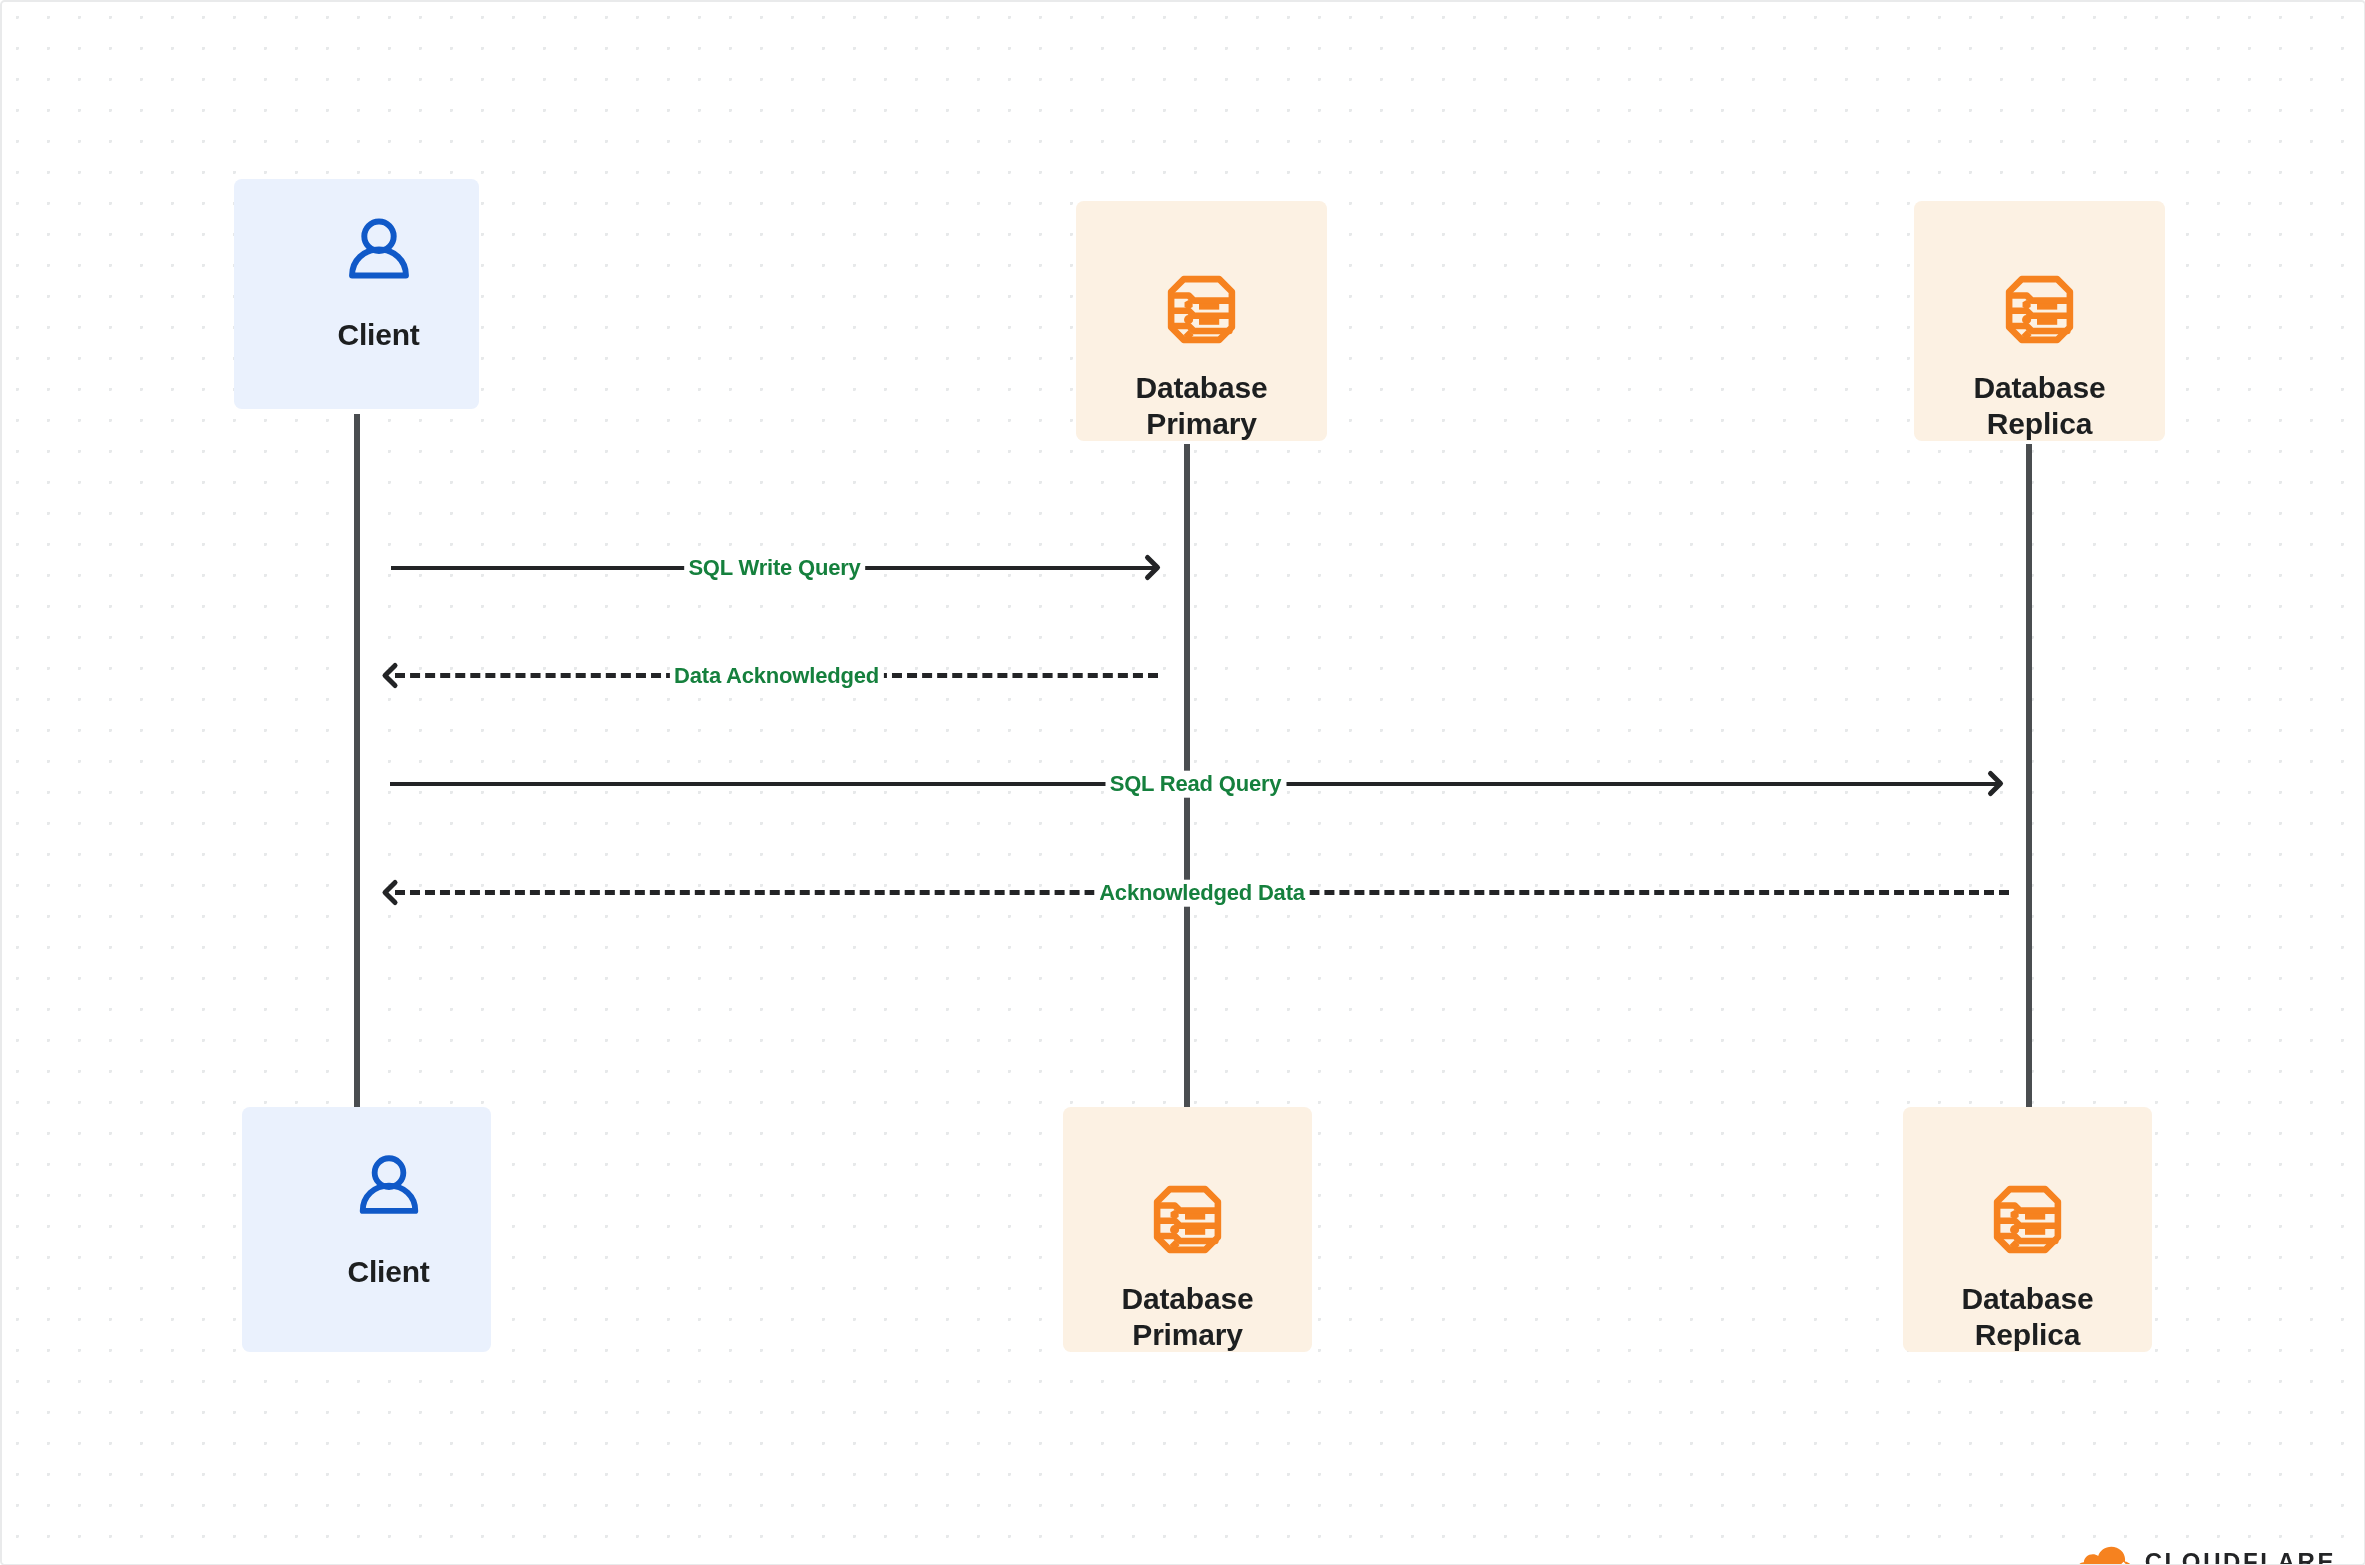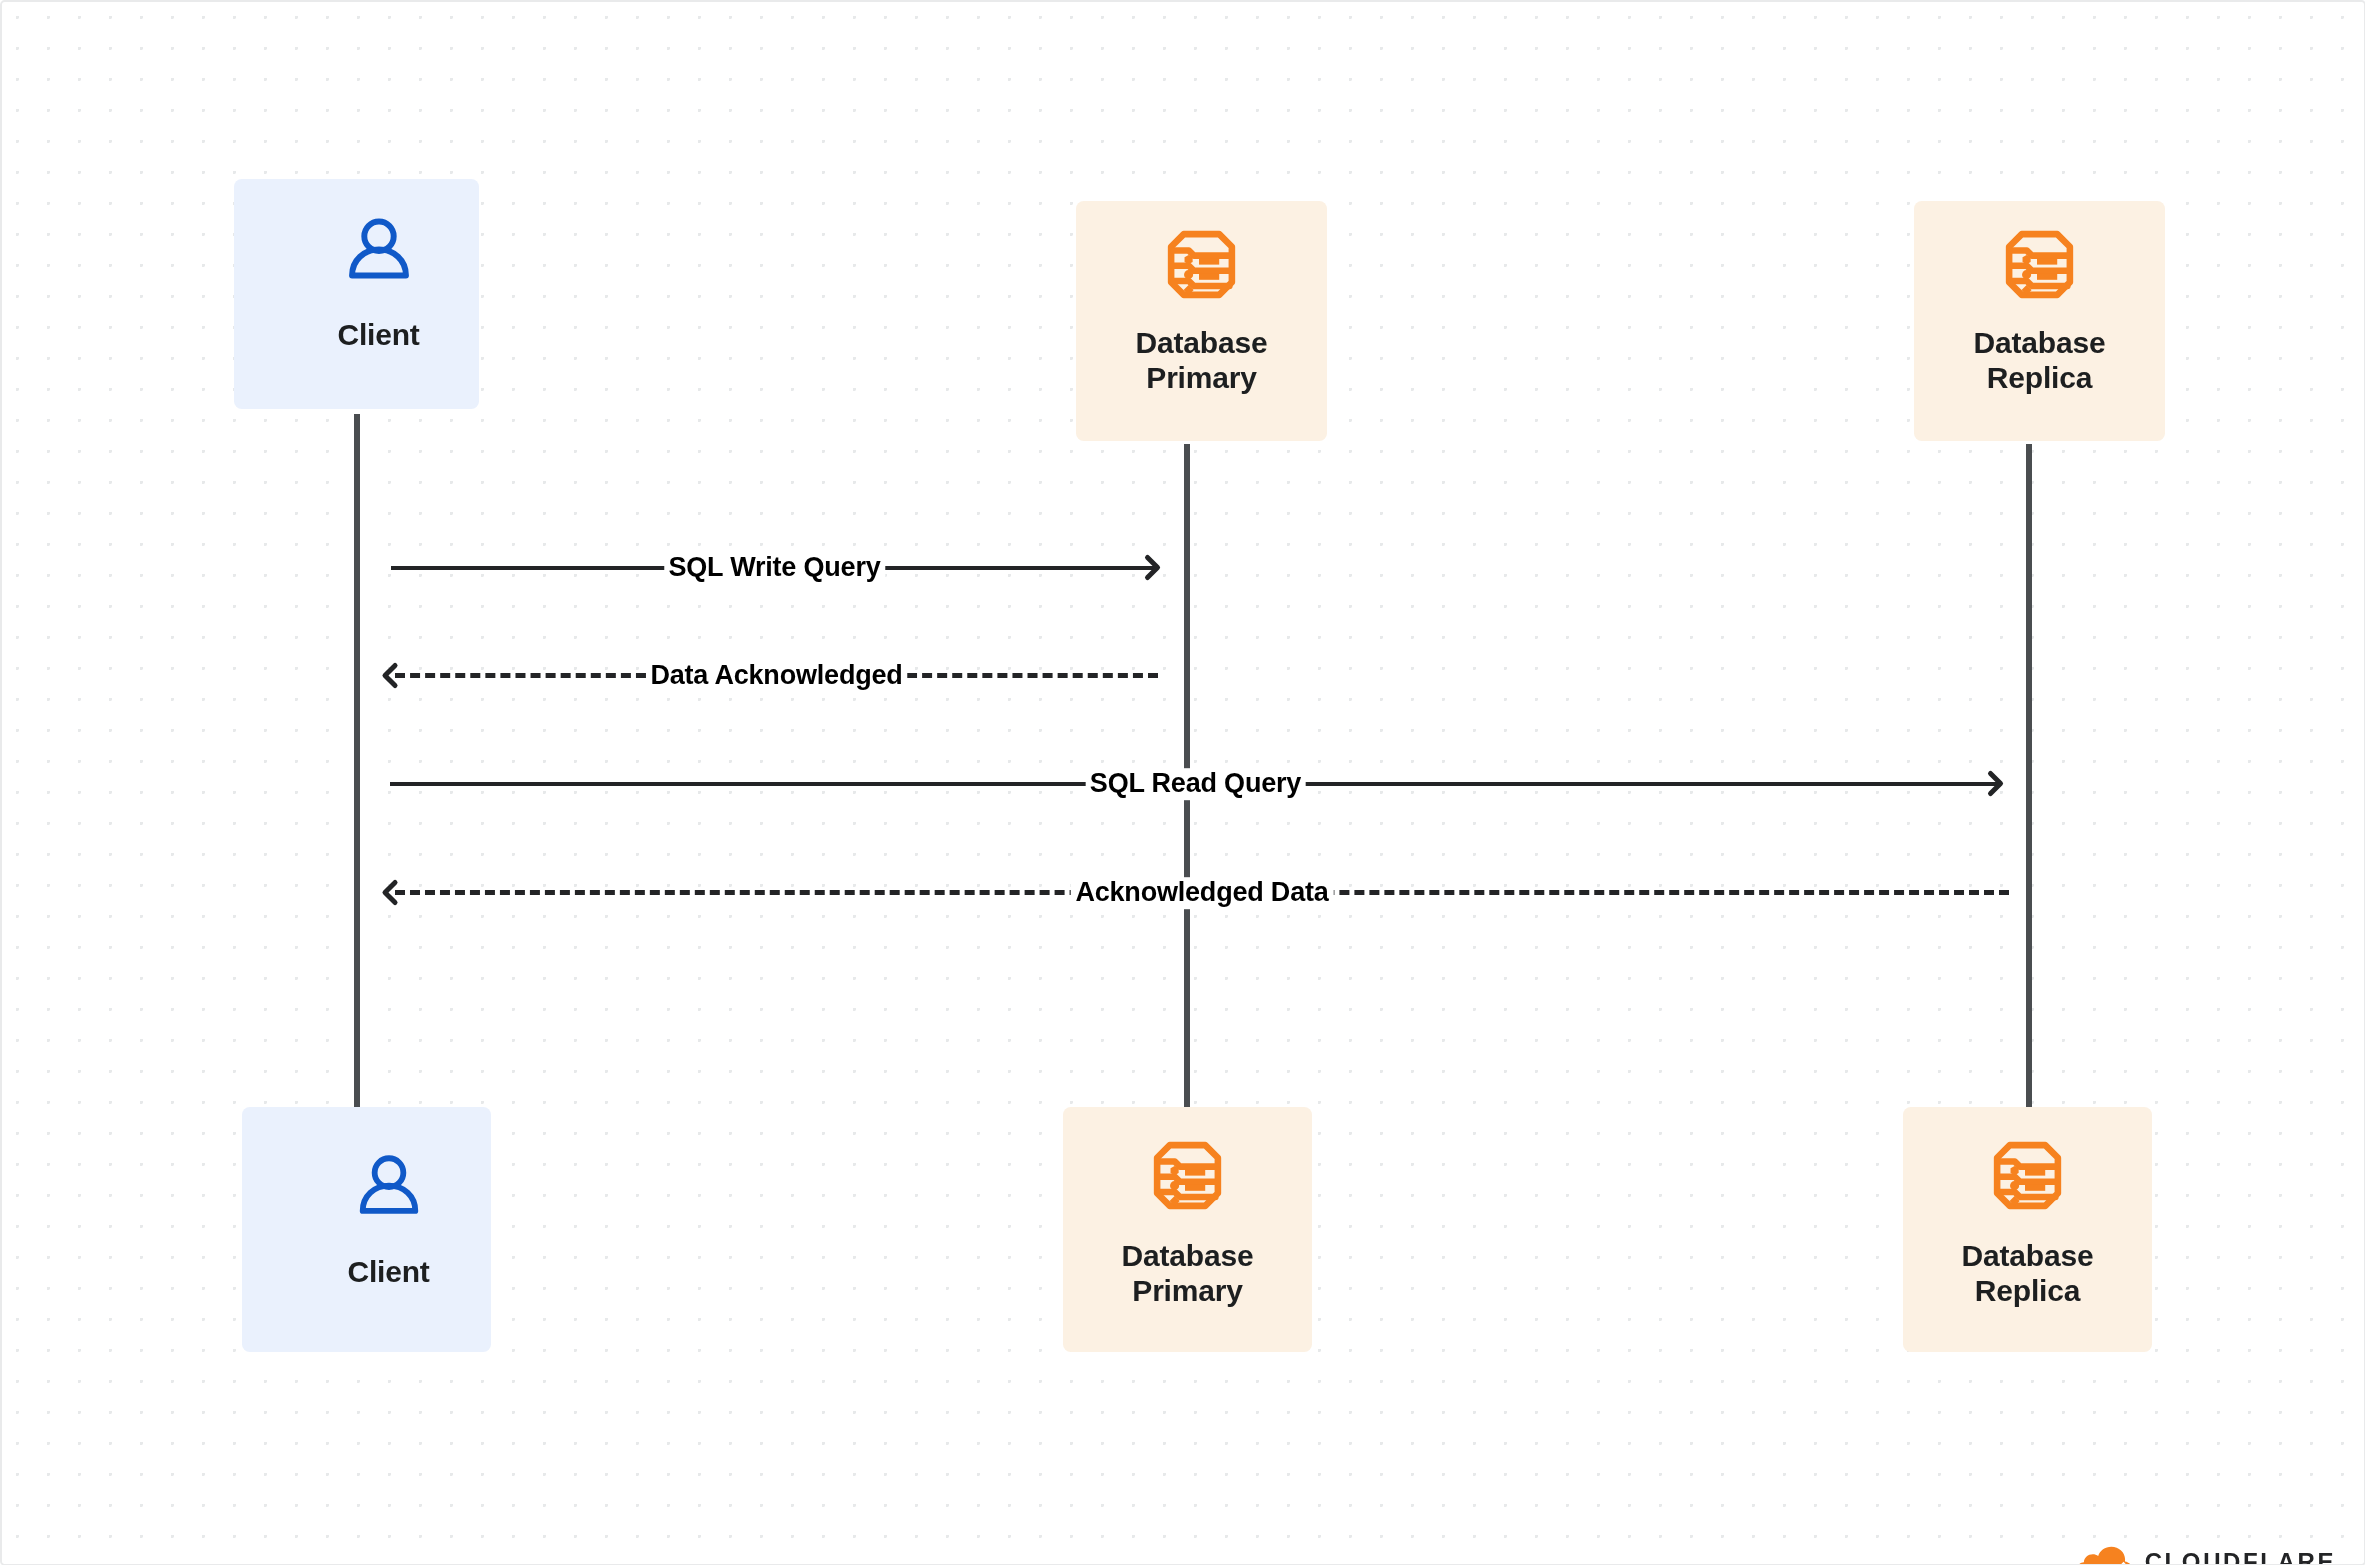--- a/index.html
+++ b/index.html
@@ -23,21 +23,21 @@
   .node{
     position:absolute;
     display:flex;
     flex-direction:column;
     align-items:center;
     justify-content:flex-start;
     border-radius:7.8px;
     box-sizing:border-box;
   }
   .node.client{background:#eaf1fd;padding-left:44px;}
-  .node.db{background:#fcf1e3;}
+  .node.db{background:#fcf1e3;justify-content:flex-end;}
 
   .node .icon{display:block;}
   .node .label{
     font-weight:bold;
     color:#1d1f20;
     text-align:center;
     line-height:1.18;
     letter-spacing:-0.2px;
     white-space:pre-line;
   }
@@ -76,23 +76,23 @@
   }
   .arrowhead svg{display:block;width:31px;height:31px;}
 
   .msg .text{
     position:absolute;
     left:50%;
     top:0;
     transform:translate(-50%,-50%);
     background:#ffffff;
     padding:2.3px 4.7px;
-    font-size:27px;
-    font-weight:bold;
-    color:#000000;
+    font-size:22px;
+    font-weight:bold;
+    color:#15803d;
     white-space:nowrap;
     letter-spacing:-0.2px;
     line-height:1;
   }
 
   
   #footer-title{
     position:absolute;
     left:45px;
     top:1507px;

